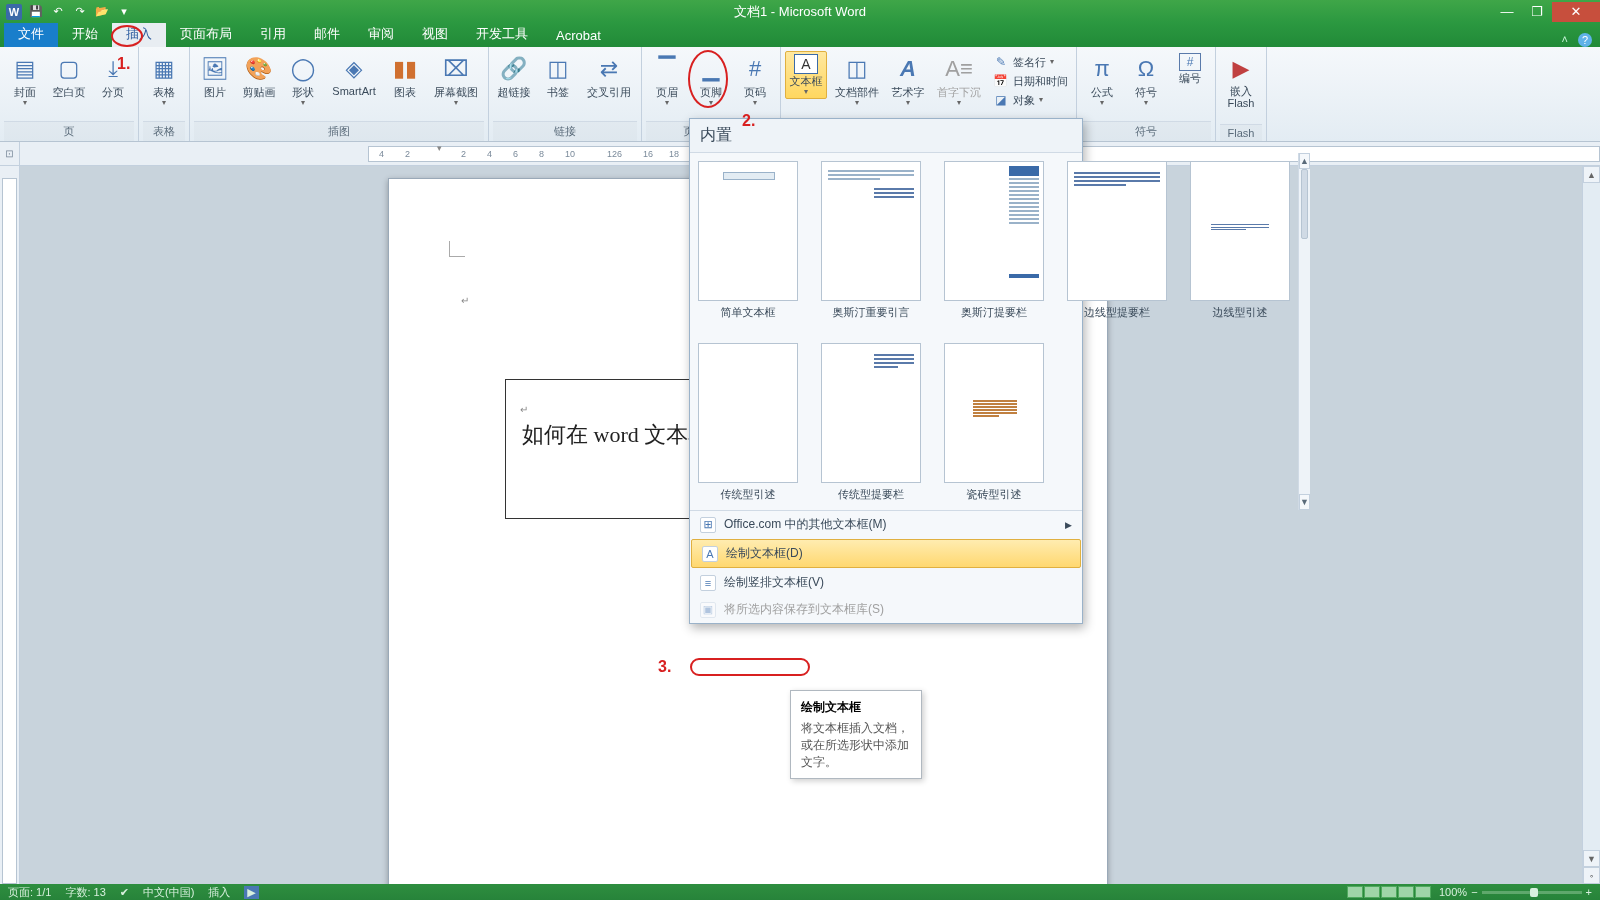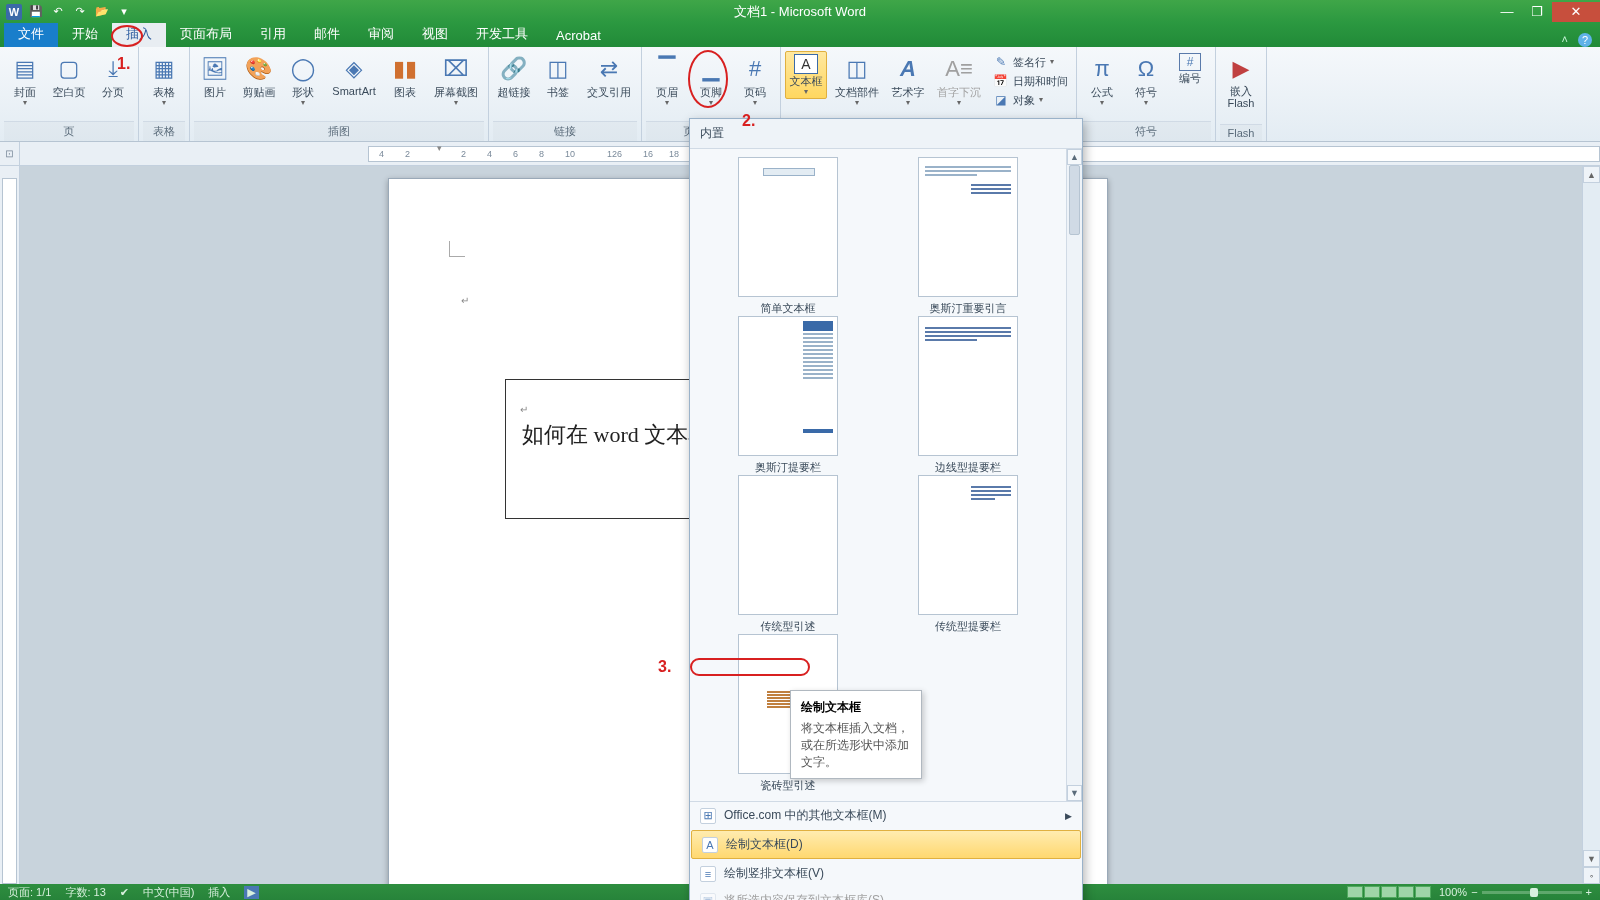--- a/index.html
+++ b/index.html
@@ -47,23 +47,23 @@
 .docarea { flex:1; position:relative; overflow:hidden;}
 .page { position:absolute; left:368px; top:12px; width:720px; height:1000px; background:#fff; box-shadow: 0 2px 6px rgba(0,0,0,0.3); border:1px solid #9aa9b8;}
 .page .margin-mark{position:absolute;left:60px;top:62px;width:16px;height:16px;border-left:1px solid #aaa;border-bottom:1px solid #aaa;}
 .page .cursor-mark{position:absolute;left:72px;top:116px;font-size:10px;color:#888;}
 .textbox { position:absolute; left:116px; top:200px; width:430px; height:140px; border:1px solid #333; padding: 40px 16px 16px 16px;}
 .textbox .tbcursor{font-size:10px;color:#888;}
 .textbox .content { font-size: 22px; font-family: SimSun, serif; color:#222;}
 
 
 .gallery { position:absolute; left:689px; top:118px; width:394px; background:#f5f8fb; border:1px solid #9ab2c9; box-shadow: 2px 4px 10px rgba(0,0,0,0.3); z-index:50;}
-.gallery .header{padding:6px 10px;font-size:12px;color:#3a4a5a;border-bottom:1px solid #d0dae5;background:#eef3f8;}
+.gallery .header{padding:6px 10px;font-size:16px;color:#3a4a5a;border-bottom:1px solid #d0dae5;background:#eef3f8;}
 .gallery .scroll{display:flex;}
-.gallery .grid{flex:1;padding:8px;display:grid;grid-template-columns:repeat(2,1fr);gap:0;}
+.gallery .grid{flex:1;padding:8px;display:grid;grid-template-columns:repeat(5,1fr);gap:23px;}
 .gallery .item{display:flex;flex-direction:column;align-items:center;cursor:pointer;}
 .gallery .item .thumb{width:100px;height:140px;background:#fff;border:1px solid #b6c4d2;position:relative;overflow:hidden;}
 .gallery .item .cap{font-size:11px;color:#3a4a5a;margin-top:4px;}
 .gallery .sb{width:16px;background:#eef3f8;border-left:1px solid #d0dae5;position:relative;}
 .gallery .sb .up,.gallery .sb .down{height:16px;display:flex;align-items:center;justify-content:center;font-size:9px;color:#5a6b7a;border:1px solid #c3d0de;background:#f5f8fb;}
 .gallery .sb .track{position:absolute;top:16px;bottom:16px;left:0;right:0;}
 .gallery .sb .thumb-sb{position:absolute;top:0;height:70px;left:2px;right:2px;background:#d0dae5;border:1px solid #b6c4d2;border-radius:2px;}
 .gallery .sb .down{position:absolute;bottom:0;left:0;right:0;}
 .gallery .footer{border-top:1px solid #d0dae5;}
 .gallery .menuitem{display:flex;align-items:center;padding:5px 10px;font-size:12px;color:#3a4a5a;cursor:pointer;gap:8px;position:relative;}
@@ -407,20 +407,30 @@
               <span></span>
               <span></span>
               <span></span>
               <span style="width:60%"></span>
             </div>
           </div>
           <div class="cap">边线型提要栏</div>
         </div>
       <div class="item">
           <div class="thumb">
+            <div class="th-center-line">
+              <span></span>
+              <span></span>
+              <span style="width:60%"></span>
+            </div>
+          </div>
+          <div class="cap">边线型引述</div>
+        </div>
+      <div class="item">
+          <div class="thumb">
             <div class="th-center-line" style="top:58px;">
               <span></span>
               <span></span>
               <span></span>
               <span style="width:60%"></span>
             </div>
           </div>
           <div class="cap">传统型引述</div>
         </div>
       <div class="item">

